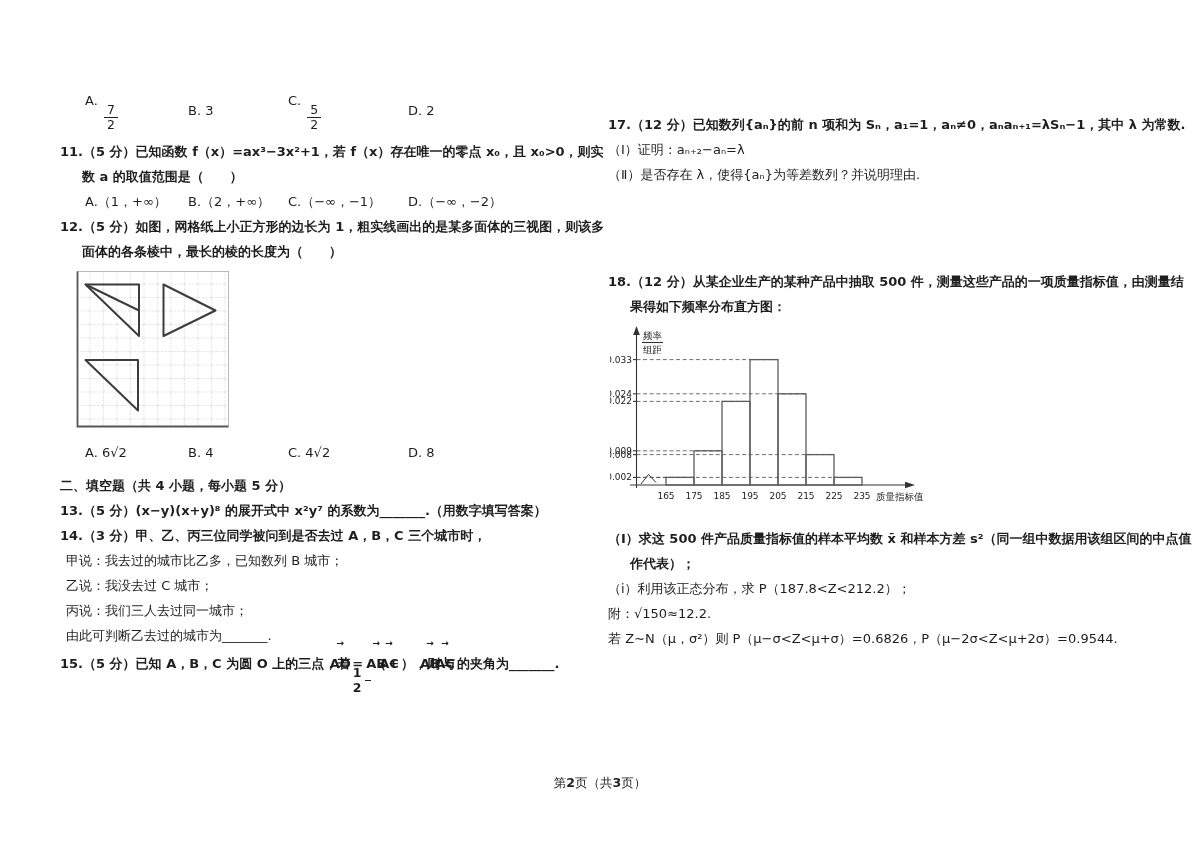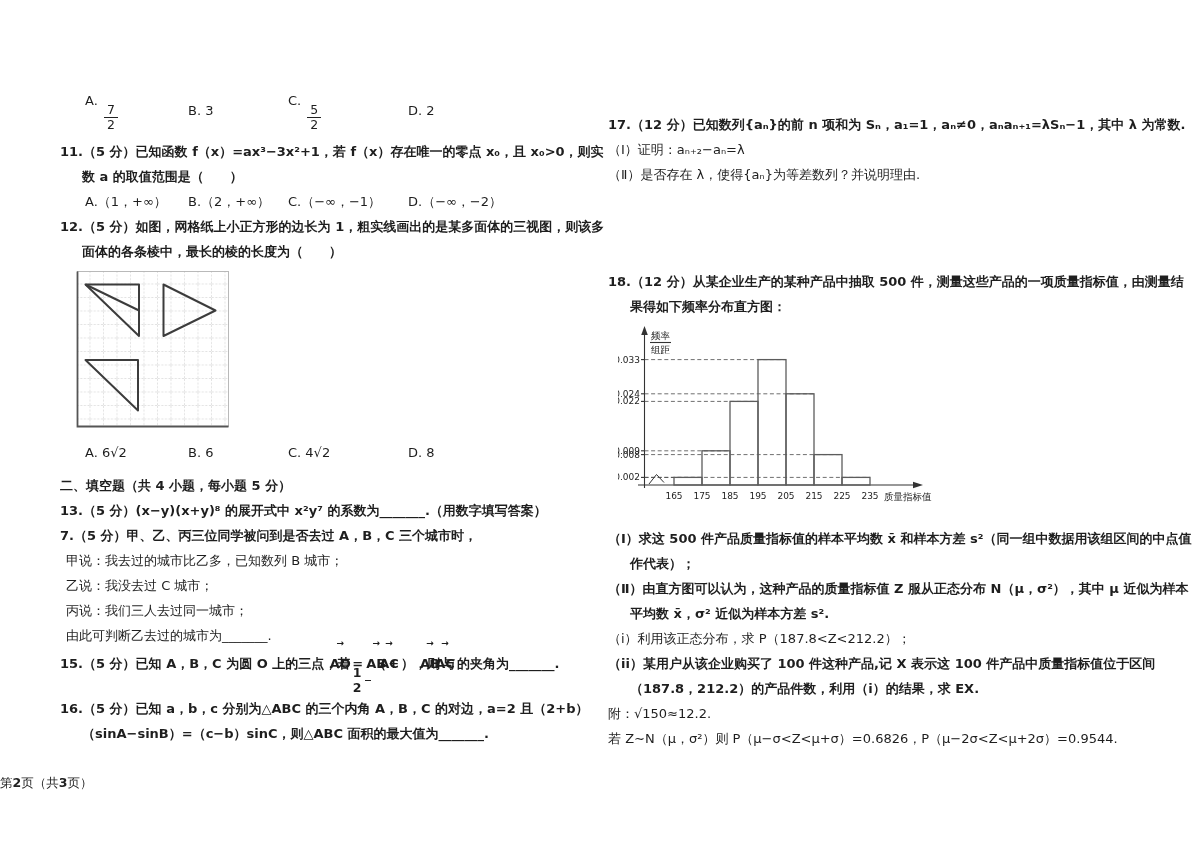--- a/index.html
+++ b/index.html
@@ -22,23 +22,23 @@
   .row10 { margin-bottom:6px; min-height:36px; }
   .frac { display:inline-flex; flex-direction:column; vertical-align:-9px;
           text-align:center; line-height:1.15; font-size:12.5px; margin:0 2px; }
   .frac .fn { border-bottom:1px solid #222; padding:0 3px; }
   .frac .fd { padding:0 3px; }
   .vec { position:relative; display:inline-block; padding:0 1px;text-align:center; }
   .vec::after { content:"→"; position:absolute; left:50%; top:-9px;
                 transform:translateX(-50%); font-size:9px; line-height:1; }
   .q15 { line-height:32px; }
   .fig { margin:6px 0 4px 16px; }
-  .hist { margin:4px 0 0 10px; }
+  .hist { margin:4px 0 0 2px; }
   .gap17 { margin-bottom:82px; }
-  .footer { position:absolute; left:0; right:0; top:770px; 
+  .footer { position:absolute; left:0; right:0; top:770px; text-align:center;
             font-size:12.5px; color:#222; }
   .footer .pgnum { font-weight:bold; }
   
   .tri  { fill:none; stroke:#3c3c3c; stroke-width:2; stroke-linejoin:round; }
   .axis { stroke:#333; stroke-width:1.1; fill:none; }
   .axisfill { fill:#333; }
   .brk  { fill:none; stroke:#333; stroke-width:1; }
   .hbar { fill:none; stroke:#5c5c5c; stroke-width:1.3; }
   .hdash{ stroke:#4a4a4a; stroke-width:0.8; stroke-dasharray:4 2.6; }
   .htick{ font-size:9px; fill:#222; }
@@ -88,39 +88,38 @@
         <path d="M1.5 1.5 L1.5 156.5 L152.5 156.5" fill="none" stroke="#555" stroke-width="1.8"></path>
         <polygon class="tri" points="9.5,14.5 63,14.5 63,66"></polygon>
         <line class="tri" x1="9.5" y1="14.5" x2="63" y2="40.5"></line>
         <polygon class="tri" points="87.5,14.5 87.5,66 139.5,40.5"></polygon>
         <polygon class="tri" points="9.5,90 62,90 62,140.5"></polygon>
       </svg>
     </div>
 
     <div class="optrow">
       <span class="c1">A. 6√2</span>
-      <span class="c2">B. 6</span>
+      <span class="c2">B. 4</span>
       <span class="c3">C. 4√2</span>
       <span class="c4">D. 8</span>
     </div>
 
     <p class="sec sec2">二、填空题（共 4 小题，每小题 5 分）</p>
     <p class="q">13.（5 分）(x−y)(x+y)⁸ 的展开式中 x²y⁷ 的系数为_______.（用数字填写答案）</p>
-    <p class="q">7.（5 分）甲、乙、丙三位同学被问到是否去过 A，B，C 三个城市时，</p>
+    <p class="q">14.（3 分）甲、乙、丙三位同学被问到是否去过 A，B，C 三个城市时，</p>
     <p class="sub">甲说：我去过的城市比乙多，已知数列 B 城市；</p>
     <p class="sub">乙说：我没去过 C 城市；</p>
     <p class="sub">丙说：我们三人去过同一城市；</p>
     <p class="sub">由此可判断乙去过的城市为_______.</p>
 
     <p class="q q15"><span>15.（5 分）已知 A，B，C 为圆 O 上的三点，若</span><span class="vec">AO</span><span>=</span><span class="frac">
           <span class="fn">1</span>
           <span class="fd">2</span>
         </span><span>（</span><span class="vec">AB</span><span>+</span><span class="vec">AC</span><span>），则</span><span class="vec">AB</span><span>与</span><span class="vec">AC</span><span>的夹角为_______.</span></p>
 
-    <p class="q">16.（5 分）已知 a，b，c 分别为△ABC 的三个内角 A，B，C 的对边，a=2 且（2+b）（sinA−sinB）=（c−b）sinC，则△ABC 面积的最大值为_______.</p>
   </div>
 
   <div class="col col-right">
     <p class="q">17.（12 分）已知数列{aₙ}的前 n 项和为 Sₙ，a₁=1，aₙ≠0，aₙaₙ₊₁=λSₙ−1，其中 λ 为常数.</p>
     <p>（Ⅰ）证明：aₙ₊₂−aₙ=λ</p>
     <p class="gap17">（Ⅱ）是否存在 λ，使得{aₙ}为等差数列？并说明理由.</p>
 
     <p class="q">18.（12 分）从某企业生产的某种产品中抽取 500 件，测量这些产品的一项质量指标值，由测量结果得如下频率分布直方图：</p>
 
     <div class="hist">
@@ -167,23 +166,21 @@
             <text x="168" y="176" class="htick hmid">205</text>
             <text x="196" y="176" class="htick hmid">215</text>
             <text x="224" y="176" class="htick hmid">225</text>
             <text x="252" y="176" class="htick hmid">235</text>
           </g>
         <text class="hlabel" x="266" y="177">质量指标值</text>
       </svg>
     </div>
 
     <p class="q">（Ⅰ）求这 500 件产品质量指标值的样本平均数 x̄ 和样本方差 s²（同一组中数据用该组区间的中点值作代表）；</p>
-    <p class="q">（Ⅱ）由直方图可以认为，这种产品的质量指标值 Z 服从正态分布 N（μ，σ²），其中 μ 近似为样本平均数 x̄，σ² 近似为样本方差 s².</p>
     <p>（i）利用该正态分布，求 P（187.8&lt;Z&lt;212.2）；</p>
-    <p class="q">（ii）某用户从该企业购买了 100 件这种产品,记 X 表示这 100 件产品中质量指标值位于区间（187.8，212.2）的产品件数，利用（i）的结果，求 EX.</p>
     <p>附：√150≈12.2.</p>
     <p>若 Z∼N（μ，σ²）则 P（μ−σ&lt;Z&lt;μ+σ）=0.6826，P（μ−2σ&lt;Z&lt;μ+2σ）=0.9544.</p>
   </div>
 
   <div class="footer">
     <span>第</span><span class="pgnum">2</span><span>页（共</span><span class="pgnum">3</span><span>页）</span>
   </div>
 
 </div>
 

